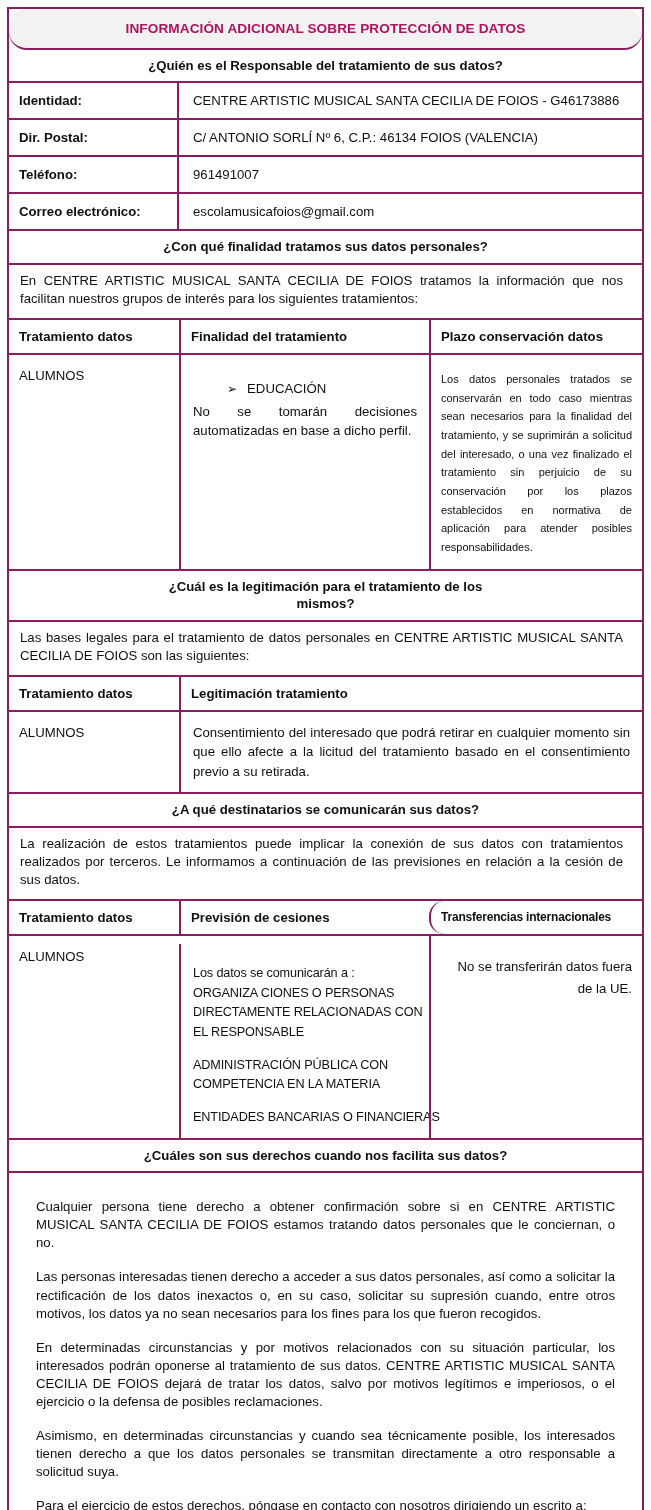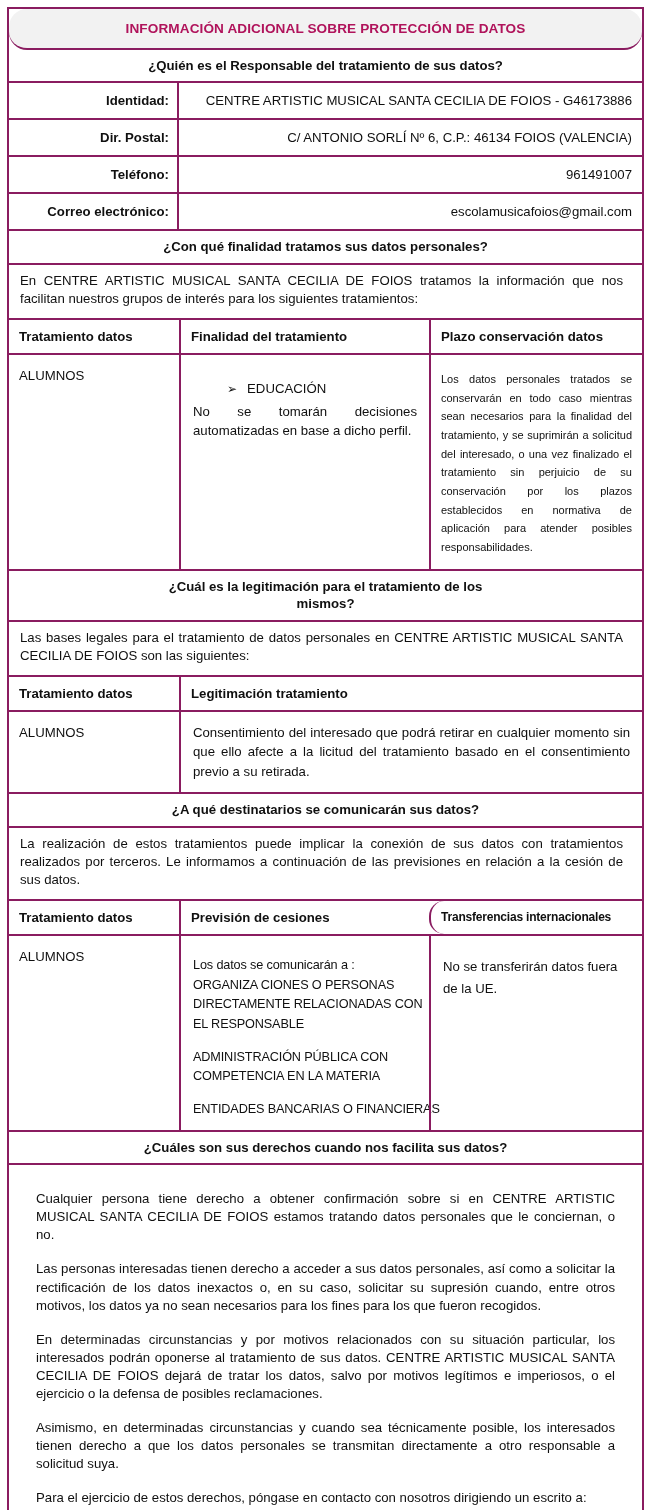--- a/index.html
+++ b/index.html
@@ -13,41 +13,41 @@
     font-family:"Liberation Sans",sans-serif;color:#101010;
   }
   .doc{border:2px solid var(--border);font-size:13.2px;}
   .sec{border-bottom:2px solid var(--border);}
   .sec:last-child{border-bottom:none;}
   .banner{
     background:var(--banner-bg);color:var(--title);font-weight:700;
     text-align:center;padding:12px 10px;font-size:13.6px;letter-spacing:.1px;border-radius:18px;
   }
   .qh{font-weight:700;text-align:center;padding:7px 16px;line-height:1.32;}
-  .kv{display:grid;grid-template-columns:170px 1fr;text-align:right;}
+  .kv{display:grid;grid-template-columns:170px 1fr;}
   .kv .k{border-right:2px solid var(--border);font-weight:700;padding:10px 8px 10px 10px;}
   .kv .v{padding:10px 10px 10px 14px;}
   .par{padding:7px 19px 9px 11px;text-align:justify;line-height:1.4;}
   .grid3{display:grid;grid-template-columns:170px 250px 1fr;}
   .grid2{display:grid;grid-template-columns:170px 1fr;}
   .grid3>div+div,.grid2>div+div{border-left:2px solid var(--border);}
   .hc{font-weight:700;padding:9px 6px 9px 10px;}
   .hc-small{font-size:12px;letter-spacing:-.2px;border-radius:15px;}
   .cell-trat{padding:13px 16px 8px 10px;}
   .cell-fin{padding:8px 12px 0 12px;}
   .edu-line{margin:18px 0 6px 34px;}
   .edu-line .arr{margin-right:10px;font-size:12px;}
   .fin-note{text-align:justify;line-height:1.45;}
   .cell-plazo{padding:15px 10px 12px 10px;text-align:justify;line-height:1.7;font-size:11px;}
   .cell-leg{padding:11px 12px;text-align:justify;line-height:1.48;}
-  .cell-ces{padding:20px 8px 10px 12px;}
+  .cell-ces{padding:20px 8px 10px 12px;margin-top:8px;}
   .ces-group{margin:0 0 13px 0;}
   .ces-group:last-child{margin-bottom:0;}
   .ces-line{line-height:1.55;white-space:nowrap;font-size:12.7px;letter-spacing:-.15px;}
-  .cell-trans{padding:20px 10px 10px 12px;line-height:1.68;}
+  .cell-trans{padding:20px 10px 10px 12px;line-height:1.68;text-align:right;}
   .rights{padding:9px 11px 12px 11px;}
   .rights p{margin:16px;text-align:justify;line-height:1.37;}
   .contact{position:relative;margin:15px 0 15px 0;padding-left:52px;text-align:justify;line-height:1.5;}
   .contact .arr{position:absolute;left:30px;top:1px;font-size:12px;}
 </style>
 </head>
 <body>
 
 <div class="page">
   <div class="doc">

